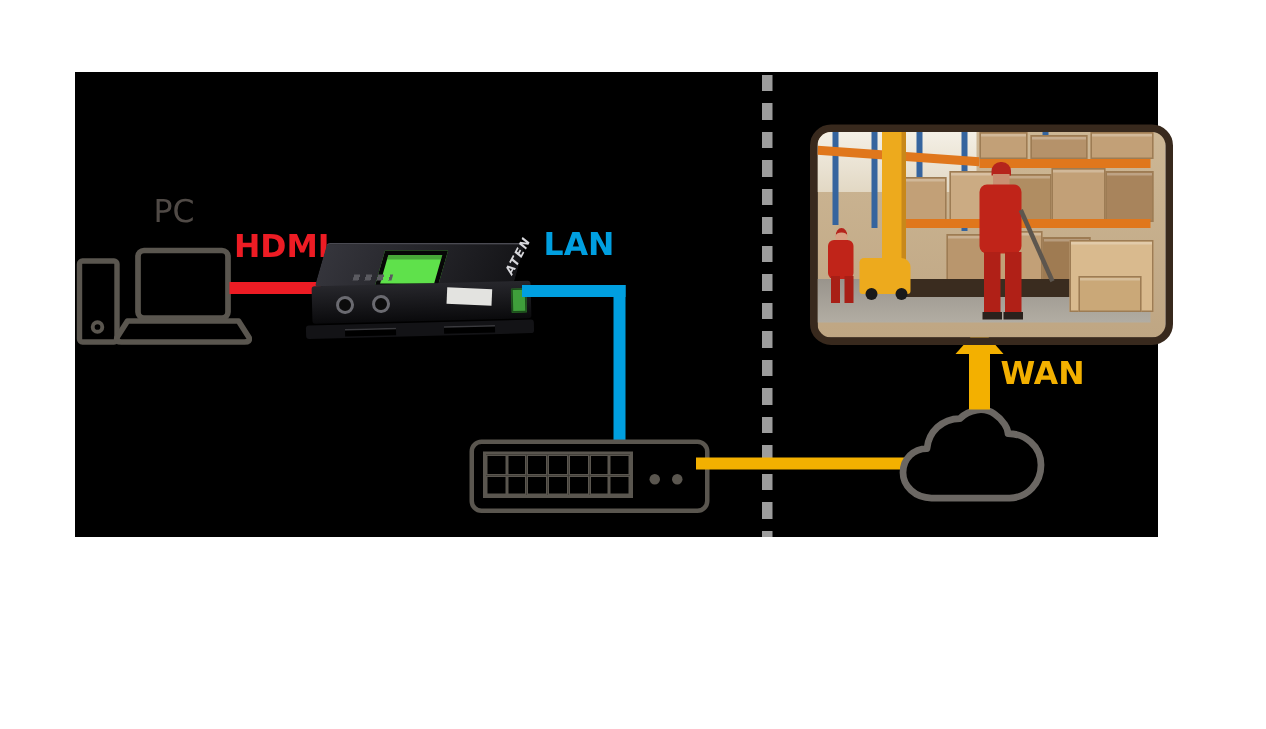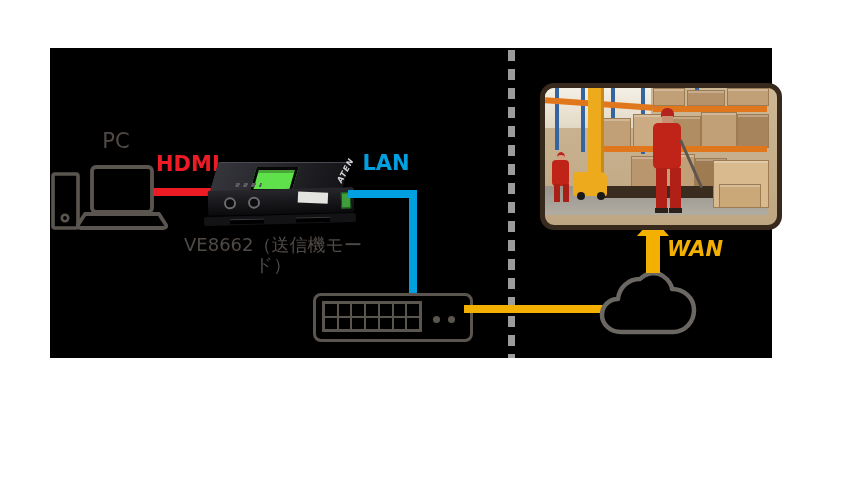--- a/index.html
+++ b/index.html
@@ -92,21 +92,20 @@
       <div class="abs dev-port-circle" style="left:40px;top:7px;"></div>
       <div class="abs dev-label-sticker"></div>
       <div class="abs dev-connector"></div>
     </div>
     <div class="abs dev-bracket">
       <div class="abs dev-slot" style="left:26px;"></div>
       <div class="abs dev-slot" style="right:26px;"></div>
     </div>
   </div>
 
-  <div class="lbl lbl-gray" style="left:175px;top:235px;width:196px;font-size:18px;">VE8662（送信機モード）</div>
 
   <div class="lbl lbl-bold" style="left:362px;top:152px;width:48px;font-size:21px;color:var(--lan-blue);">LAN</div>
   <div class="cable" style="left:348px;top:190px;width:69px;height:8px;background:var(--lan-blue);"></div>
   <div class="cable" style="left:409px;top:190px;width:8px;height:105px;background:var(--lan-blue);"></div>
 
   <div class="abs switch"></div>
   <div class="abs ports">
     <div></div>
       <div></div>
       <div></div>
@@ -129,21 +128,21 @@
 
   <svg class="abs" style="left:597px;top:269px;" width="102" height="72" viewBox="0 0 102 72">
     <path d="M24,63 C13,63 5,55 5,46 C5,37 12,30 21,30 C22,19 31,10 43,10 C49,4 59,2 66,7
              C72,11 75,17 75,20 C86,20 97,28 97,41 C97,53 88,63 76,63 Z" fill="var(--canvas-black)" stroke="var(--cloud-gray)" stroke-width="4.5" stroke-linejoin="round"></path>
   </svg>
 
   <div class="abs" style="left:637px;top:218px;width:0;height:0;
        border-left:16px solid transparent;border-right:16px solid transparent;
        border-bottom:18px solid var(--wan-yellow);"></div>
   <div class="cable" style="left:646px;top:235px;width:14px;height:38px;background:var(--wan-yellow);"></div>
-  <div class="lbl lbl-bold" style="left:664px;top:238px;width:62px;font-size:21px;color:var(--wan-yellow);font-style:italic;">WAN</div>
+  <div class="lbl lbl-bold" style="left:664px;top:238px;width:62px;font-size:21px;color:var(--wan-yellow);">WAN</div>
 
   <div class="abs photo">
     <div class="abs" style="left:0;top:0;width:106px;height:40px;background:linear-gradient(#f4f0e6,#e2d8c4);"></div>
     <div class="abs post" style="left:10px;top:0;height:62px;"></div>
     <div class="abs post" style="left:36px;top:0;height:64px;"></div>
     <div class="abs post" style="left:66px;top:0;height:64px;"></div>
     <div class="abs post" style="left:96px;top:0;height:66px;"></div>
     <div class="abs post" style="left:150px;top:0;height:24px;"></div>
     <div class="abs post" style="left:196px;top:0;height:22px;"></div>
     <div class="abs beam" style="left:0;top:13px;width:108px;transform:rotate(4deg);"></div>

